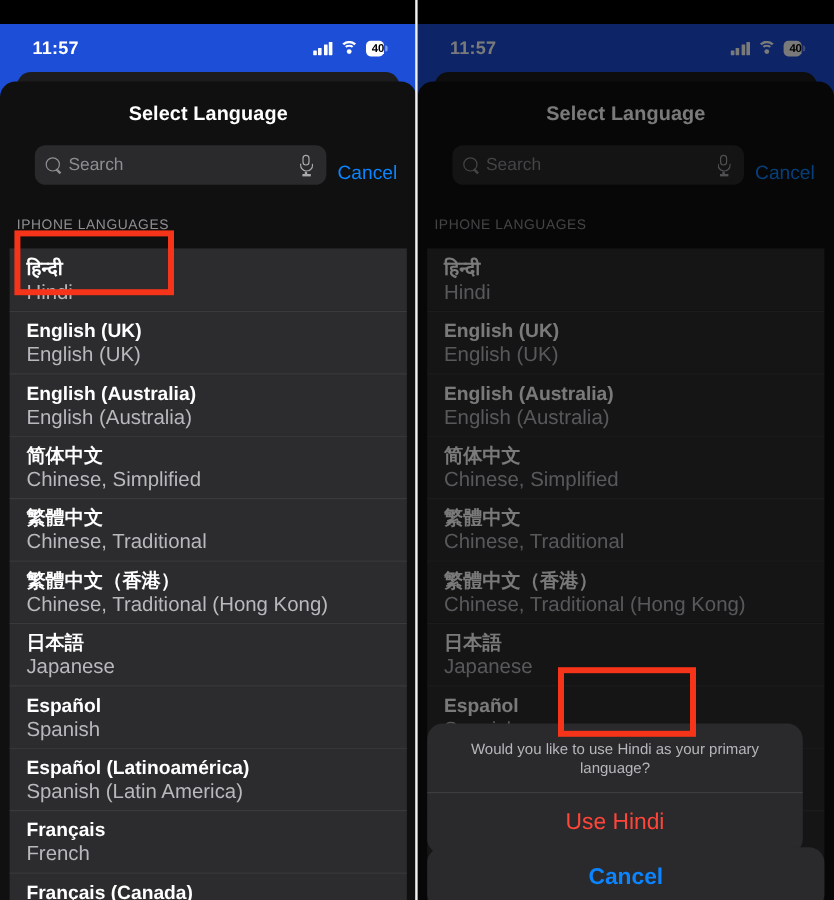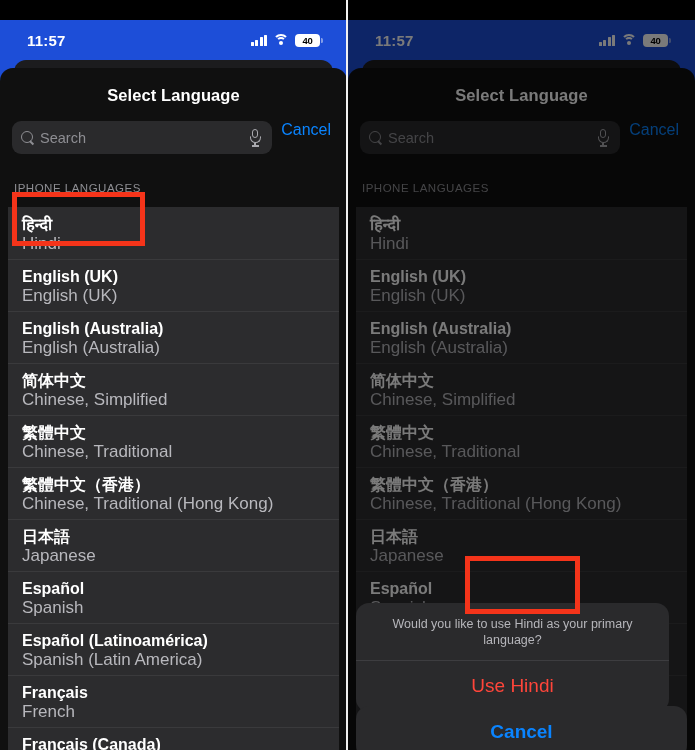--- a/index.html
+++ b/index.html
@@ -41,22 +41,22 @@
   .wifi { position: relative; width: 16px; height: 12px; }
   .wifi span { position:absolute; left:50%; border: 2px solid #fff; border-bottom-color: transparent;
                border-left-color: transparent; border-right-color: transparent; border-radius: 50%;
                transform: translateX(-50%); }
   .wifi span.a { width: 16px; height: 16px; top: 0; }
   .wifi span.b { width: 10px; height: 10px; top: 3px; }
   .wifi span.c { width: 4px; height: 4px; top: 6.5px; border-color:#fff; border-radius:50%;
                  background:#fff; border-width:0; }
   .batt { position: relative; display:flex; align-items:center; }
   .batt-body {
-    width: 25px; height: 13px; border-radius: 4px; background: #fff;
-    display:flex; align-items:center; justify-content:center;text-decoration:underline;
+    width: 15px; height: 13px; border-radius: 4px; background: #fff;
+    display:flex; align-items:center; justify-content:flex-end;text-decoration:underline;
   }
   .batt-num { font-size: 9.5px; font-weight: bold; color: #000; letter-spacing:-.2px; }
   .batt-tip { width: 2px; height: 5px; background: rgba(255,255,255,.45);
               border-radius: 0 1.5px 1.5px 0; margin-left: 1px; }
 
   
   .card-behind {
     position: absolute; left: 14px; right: 14px; top: 40px; height: 30px;
     background: #1c1c1e; border-radius: 12px 12px 0 0; z-index: 4;
   }
@@ -67,22 +67,22 @@
     background: #101010; border-radius: 13px 13px 0 0; z-index: 6;
     overflow: hidden;
   }
   .sheet-title {
     text-align: center; color: #fff; font-size: 16.5px; font-weight: bold;
     padding-top: 18px; letter-spacing: .1px;
   }
 
   
   .search-row {
-    display: flex; align-items: flex-start; gap: 9px;
-    padding: 16px 14px 0 12px;
+    display: flex; align-items: flex-end; gap: 9px;
+    padding: 16px 14px 0 29px;
   }
   .search-field {
     flex: 1; height: 33px; background: #2a2a2c; border-radius: 9px;
     display: flex; align-items: center; padding: 0 9px; gap: 6px;
   }
   .mag { width: 13px; height: 13px; position: relative; flex: 0 0 auto; }
   .mag::before { content:""; position:absolute; left:0; top:0; width:10px; height:10px;
                  border: 1.6px solid #8e8e93; border-radius: 50%; }
   .mag::after  { content:""; position:absolute; left:8.5px; top:9px; width:5px; height:1.6px;
                  background:#8e8e93; transform: rotate(45deg); transform-origin: left center; }

